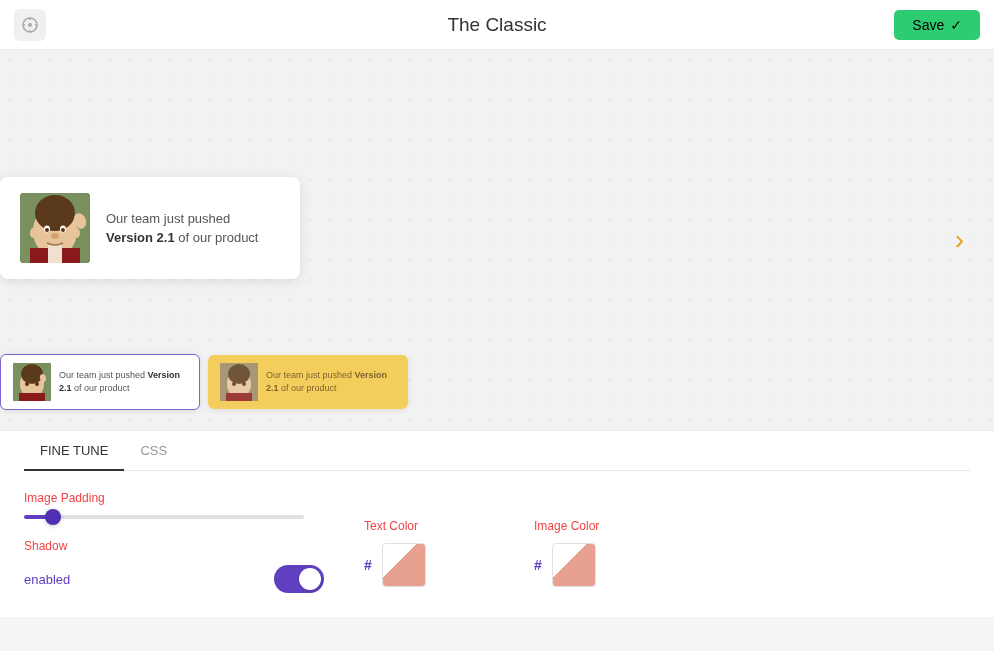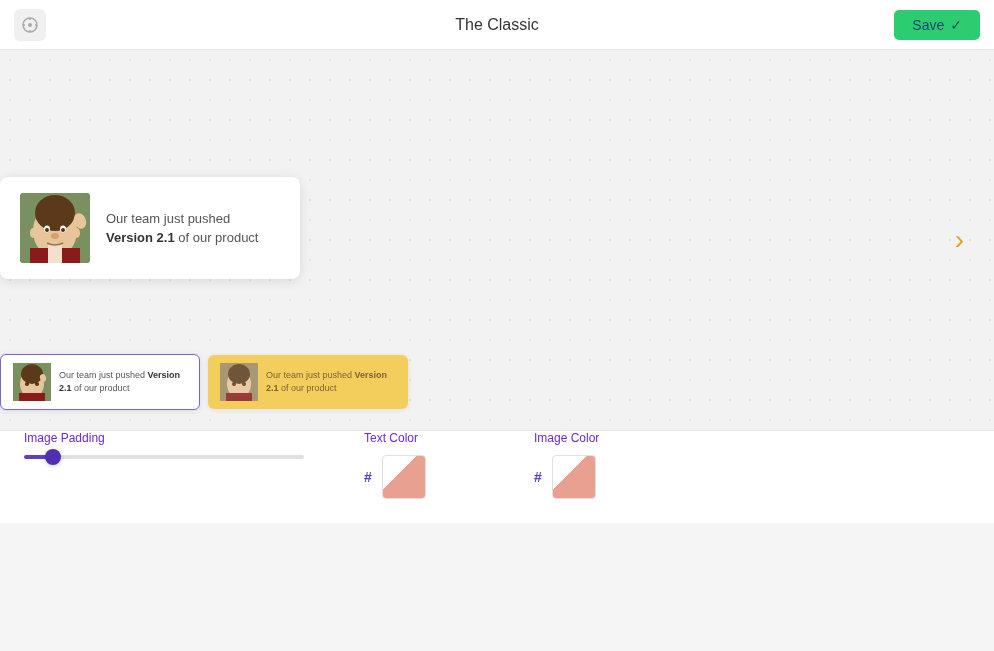--- a/index.html
+++ b/index.html
@@ -29,29 +29,29 @@
       height: 32px;
       background: #f0f0f0;
       border-radius: 6px;
       display: flex;
       align-items: center;
       justify-content: center;
       color: #aaa;
       font-size: 14px;
     }
     .header-title {
-      font-size: 16px;
+      font-size: 19px;
       font-weight: 500;
       color: #333;
     }
     .save-button {
       position: absolute;
       right: 14px;
       background: #2ecc71;
-      color: #0c4a6e;
+      color: #000000;
       border: none;
       border-radius: 5px;
       padding: 7px 18px;
       font-size: 14px;
       font-weight: 500;
       cursor: pointer;
       display: flex;
       align-items: center;
       gap: 6px;
     }
@@ -237,21 +237,21 @@
     }
 
     .control-group {
       display: flex;
       flex-direction: column;
       gap: 10px;
     }
 
     .control-label {
       font-size: 12px;
-      color: #6d28d9;
+      color: #ef4444;
       font-weight: 500;
     }
 
     .slider-container {
       width: 280px;
     }
     .slider {
       -webkit-appearance: none;
       width: 100%;
       height: 4px;
@@ -335,20 +335,21 @@
       border-radius: 50%;
       background: #fff;
       box-shadow: 0 1px 3px rgba(0,0,0,0.2);
     }
 
     .color-section {
       display: flex;
       flex-direction: column;
       gap: 10px;
       min-width: 130px;
+      margin-top: 28px;
     }
   </style>
 </head>
 <body>
 
 <div class="header">
   <div class="header-logo">
     <svg width="18" height="18" viewBox="0 0 18 18" fill="none">
       <circle cx="9" cy="9" r="7" stroke="#aaa" stroke-width="1.5" fill="none"></circle>
       <circle cx="9" cy="9" r="2" fill="#aaa"></circle>
@@ -432,29 +433,42 @@
       </div>
       <div class="thumb-text">
         Our team just pushed <strong>Version 2.1</strong> of our product
       </div>
     </div>
   </div>
 </div>
 
 <div class="bottom-panel">
 
+  <div class="tabs">
+    <div class="tab active">FINE TUNE</div>
+    <div class="tab">CSS</div>
+  </div>
 
   <div class="controls-row">
 
     <div style="display:flex; flex-direction:column; gap:20px; width:300px;">
       <div class="control-group slider-container">
         <span class="control-label">Image Padding</span>
         <input type="range" class="slider" min="0" max="100" value="8" style="">
       </div>
 
+      <div class="shadow-group">
+        <span class="control-label">Shadow</span>
+        <div class="shadow-row">
+          <span class="shadow-status">enabled</span>
+          <div class="toggle">
+            <div class="toggle-knob"></div>
+          </div>
+        </div>
+      </div>
     </div>
 
     <div class="color-section">
       <span class="control-label">Text Color</span>
       <div class="color-input-group">
         <span class="color-hash">#</span>
         <div class="color-swatch"></div>
       </div>
     </div>
 

